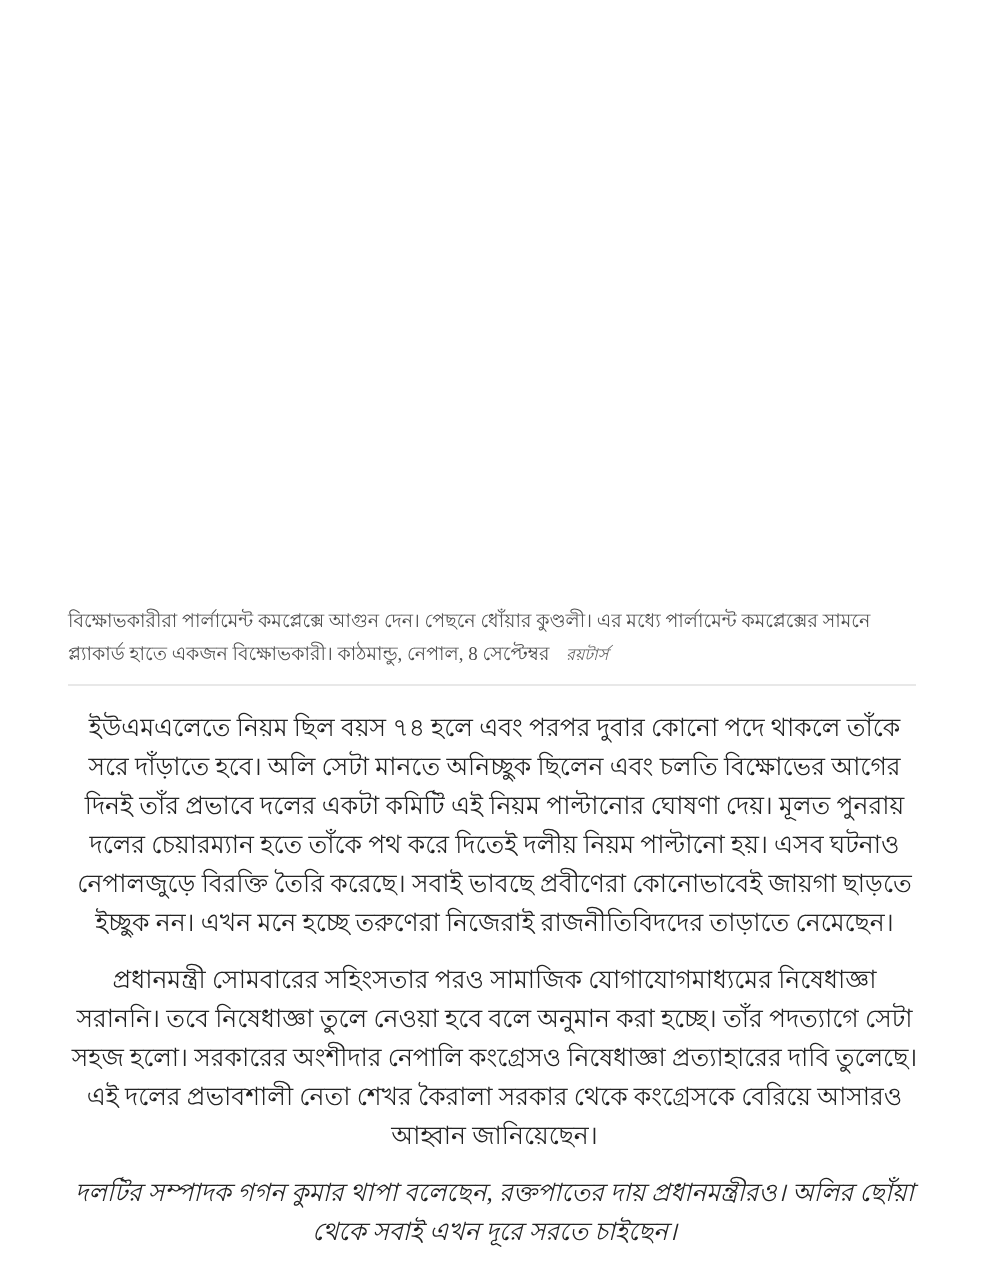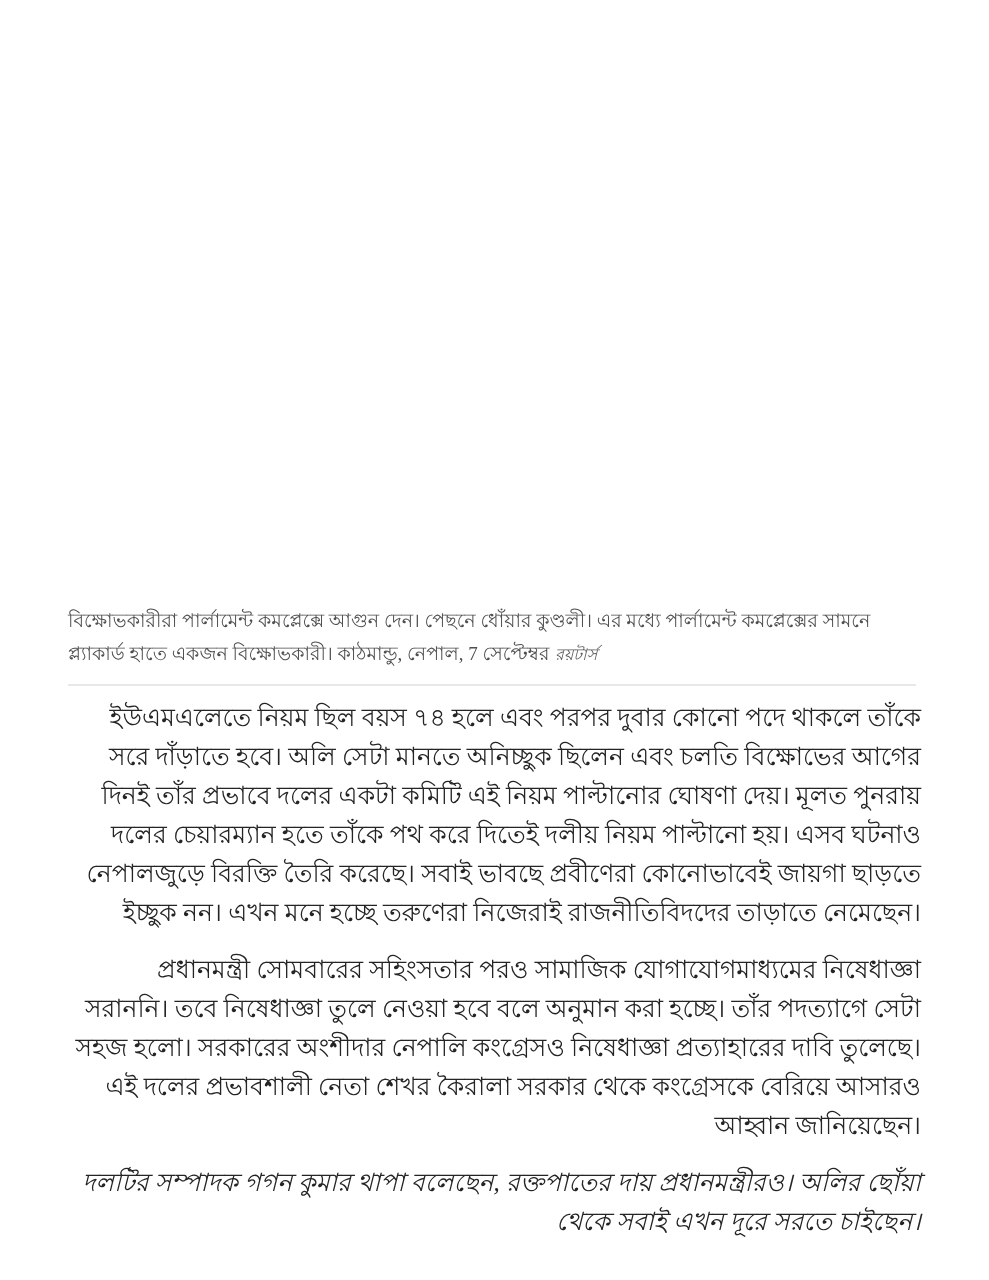--- a/index.html
+++ b/index.html
@@ -24,52 +24,52 @@
     margin: 0;
     font-size: 19px;
     line-height: 33px;
     color: #4f4f4f;
     text-align: left;
   }
   .caption .credit {
     font-style: italic;
     font-size: 16px;
     color: #5c5c5c;
-    margin-left: 1px;
+    margin-left: 12px;
     white-space: nowrap;
   }
   .divider {
     border: none;
     border-top: 2px solid #e8e8e8;
     margin: 13px 0 0 0;
     width: 848px;
   }
   .article {
-    margin-top: 12px;
+    margin-top: 22px;
     font-size: 25px;
     line-height: 39px;
     color: #242424;
-    text-align: right;
+    text-align: center;
   }
   .article p {
     margin: 0 0 18px 0;
   }
   .article p:last-child {
     margin-bottom: 0;
     font-style: italic;
   }
 </style>
 </head>
 <body>
 
 <div class="page">
   <div class="content">
 
     <figcaption class="caption">
-      <span>বিক্ষোভকারীরা পার্লামেন্ট কমপ্লেক্সে আগুন দেন। পেছনে ধোঁয়ার কুণ্ডলী। এর মধ্যে পার্লামেন্ট কমপ্লেক্সের সামনে প্ল্যাকার্ড হাতে একজন বিক্ষোভকারী। কাঠমান্ডু, নেপাল, 7 সেপ্টেম্বর</span>
+      <span>বিক্ষোভকারীরা পার্লামেন্ট কমপ্লেক্সে আগুন দেন। পেছনে ধোঁয়ার কুণ্ডলী। এর মধ্যে পার্লামেন্ট কমপ্লেক্সের সামনে প্ল্যাকার্ড হাতে একজন বিক্ষোভকারী। কাঠমান্ডু, নেপাল, 8 সেপ্টেম্বর</span>
       <span class="credit">রয়টার্স</span>
     </figcaption>
 
     <hr class="divider">
 
     <div class="article">
       <p>ইউএমএলেতে নিয়ম ছিল বয়স ৭৪ হলে এবং পরপর দুবার কোনো পদে থাকলে তাঁকে সরে দাঁড়াতে হবে। অলি সেটা মানতে অনিচ্ছুক ছিলেন এবং চলতি বিক্ষোভের আগের দিনই তাঁর প্রভাবে দলের একটা কমিটি এই নিয়ম পাল্টানোর ঘোষণা দেয়। মূলত পুনরায় দলের চেয়ারম্যান হতে তাঁকে পথ করে দিতেই দলীয় নিয়ম পাল্টানো হয়। এসব ঘটনাও নেপালজুড়ে বিরক্তি তৈরি করেছে। সবাই ভাবছে প্রবীণেরা কোনোভাবেই জায়গা ছাড়তে ইচ্ছুক নন। এখন মনে হচ্ছে তরুণেরা নিজেরাই রাজনীতিবিদদের তাড়াতে নেমেছেন।</p>
       <p>প্রধানমন্ত্রী সোমবারের সহিংসতার পরও সামাজিক যোগাযোগমাধ্যমের নিষেধাজ্ঞা সরাননি। তবে নিষেধাজ্ঞা তুলে নেওয়া হবে বলে অনুমান করা হচ্ছে। তাঁর পদত্যাগে সেটা সহজ হলো। সরকারের অংশীদার নেপালি কংগ্রেসও নিষেধাজ্ঞা প্রত্যাহারের দাবি তুলেছে। এই দলের প্রভাবশালী নেতা শেখর কৈরালা সরকার থেকে কংগ্রেসকে বেরিয়ে আসারও আহ্বান জানিয়েছেন।</p>
       <p>দলটির সম্পাদক গগন কুমার থাপা বলেছেন, রক্তপাতের দায় প্রধানমন্ত্রীরও। অলির ছোঁয়া থেকে সবাই এখন দূরে সরতে চাইছেন।</p>
     </div>

